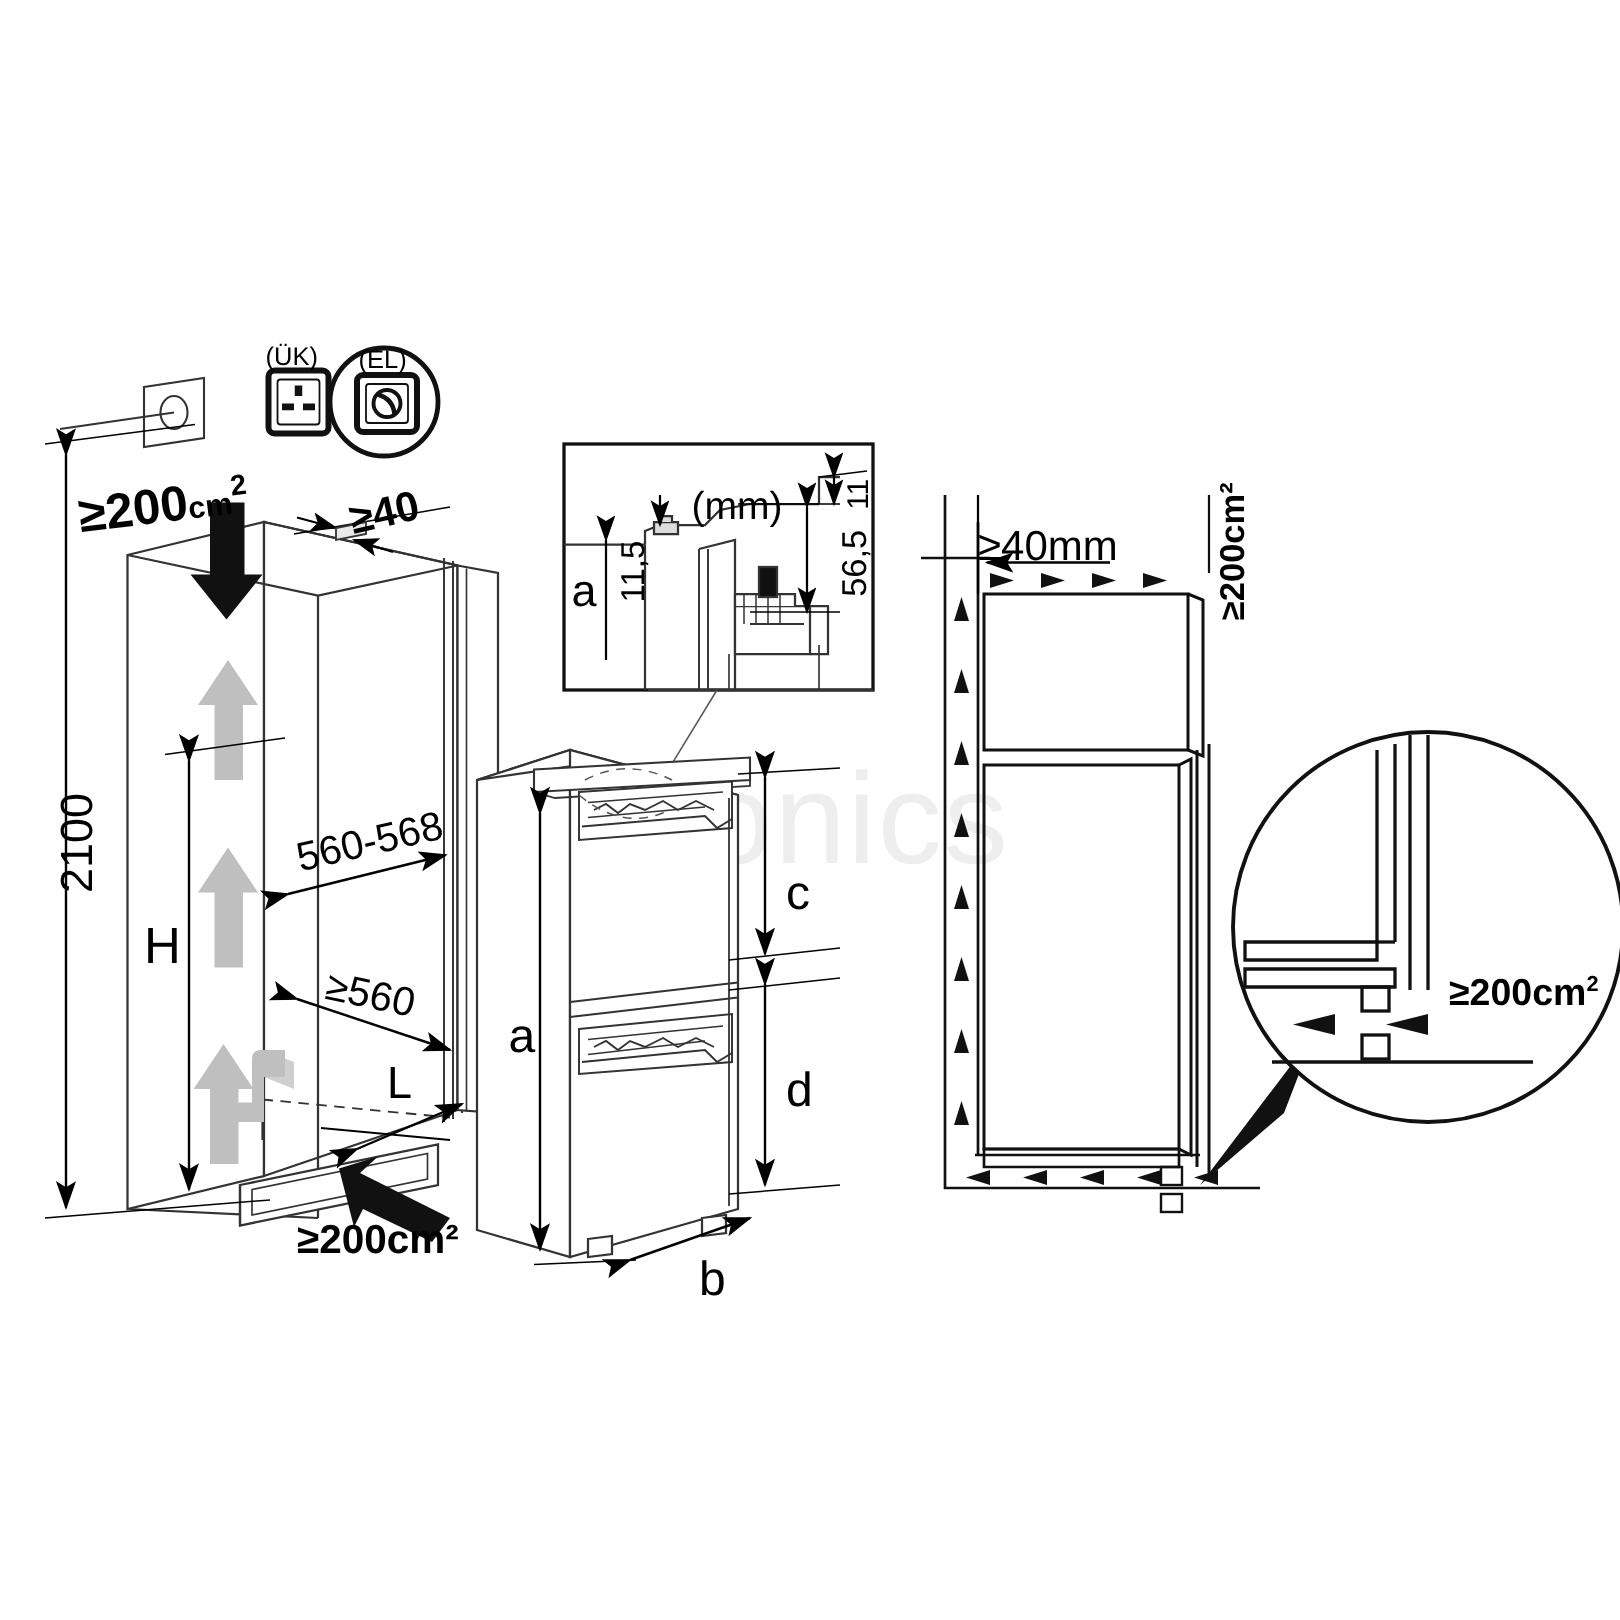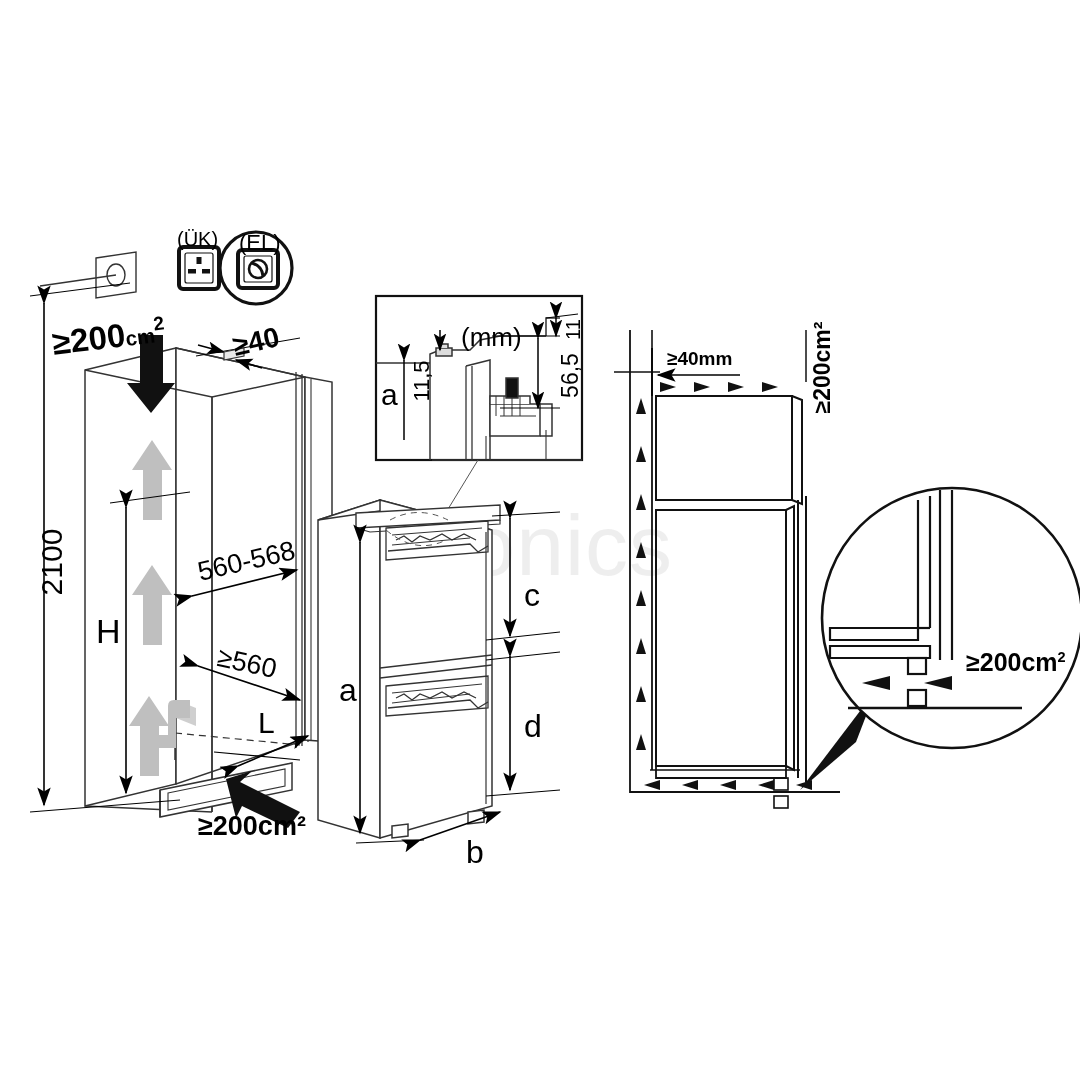--- a/index.html
+++ b/index.html
@@ -372,29 +372,29 @@
   </div>
 
   <div class="lbl" style="left:524px;top:708px;font-size:32px;">
     <span>d</span>
   </div>
 
   <div class="lbl" style="left:466px;top:834px;font-size:32px;">
     <span>b</span>
   </div>
 
-  <div class="lbl" style="left:177px;top:228px;font-size:20px;">
+  <div class="lbl" style="left:177px;top:228px;font-size:17px;">
     <span>(ÜK)</span>
   </div>
 
-  <div class="lbl" style="left:239px;top:230px;font-size:22px;text-align:center;">
+  <div class="lbl" style="left:239px;top:230px;font-size:17px;text-align:center;">
     <span>(EL)</span>
   </div>
 
-  <div class="lbl" style="left:667px;top:348px;font-size:19px;font-weight:700;">
+  <div class="lbl" style="left:652px;top:348px;font-size:28px;font-weight:400;">
     <span>≥40mm</span>
   </div>
 
   <div class="lbl" style="left:742px;top:354px;width:160px;text-align:center;font-size:23px;font-weight:700;transform:rotate(-90deg);transform-origin:center;">
     <span>≥200cm²</span>
   </div>
 
   <div class="lbl" style="left:966px;top:648px;font-size:25px;font-weight:700;">
     <span>≥</span><span>200</span><span>cm</span><span class="sup">2</span>
   </div>

